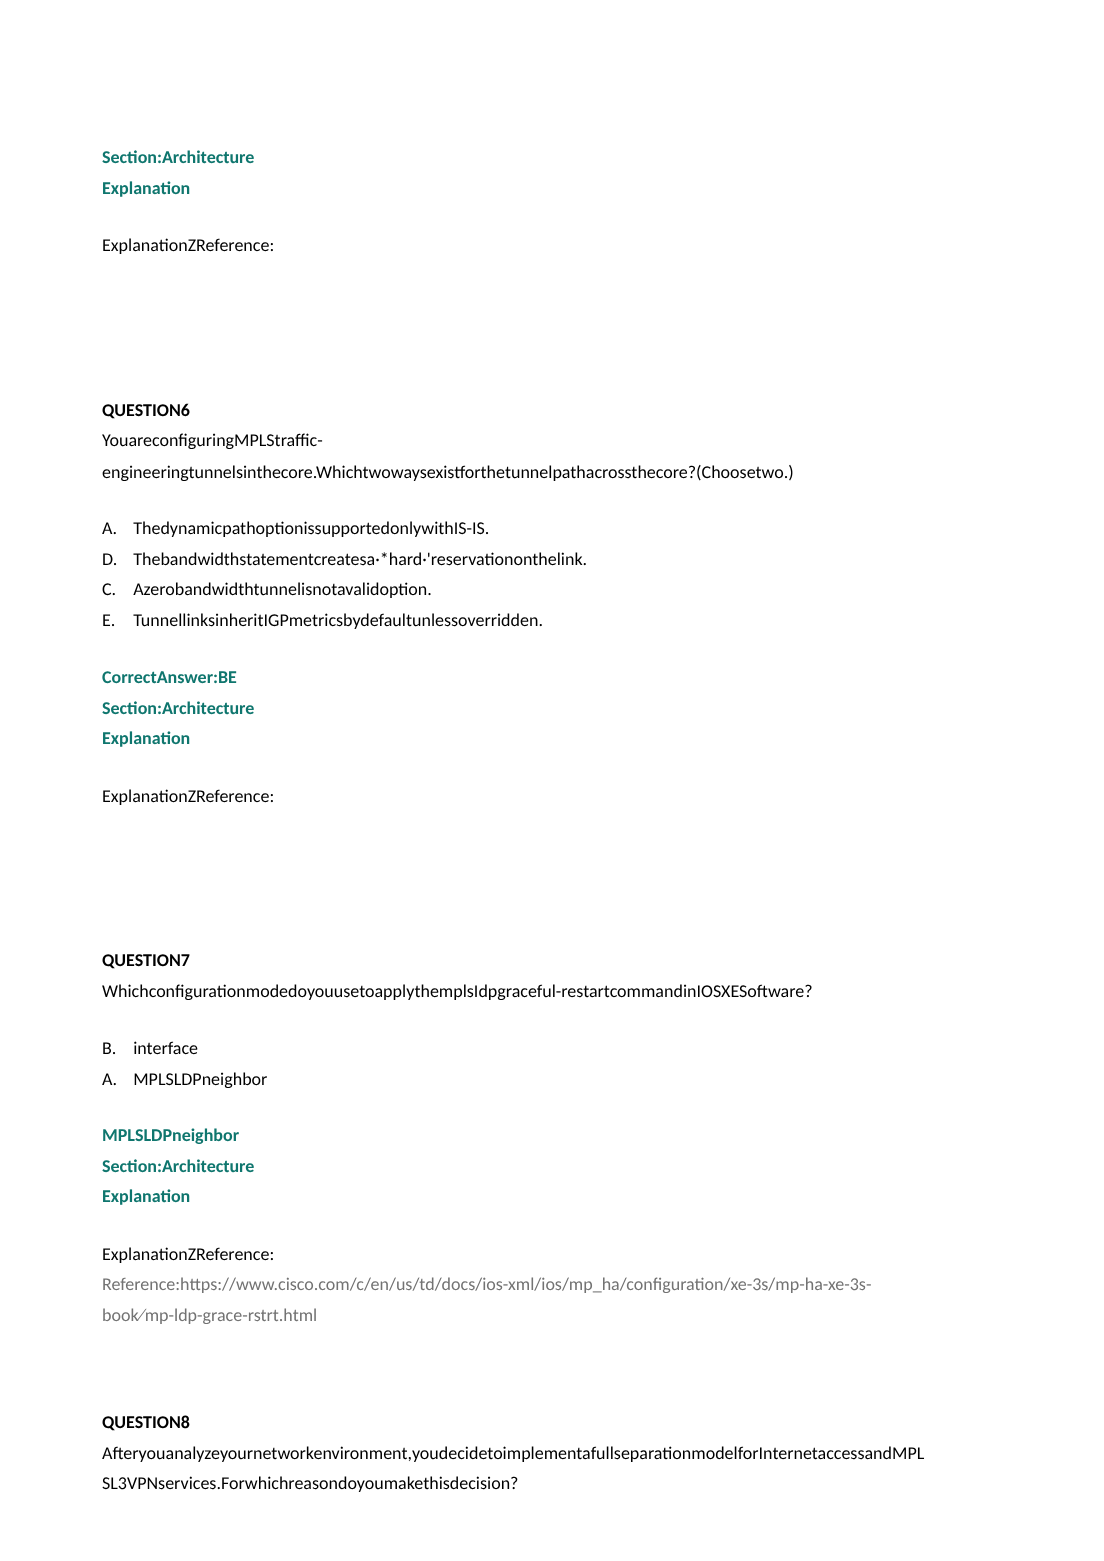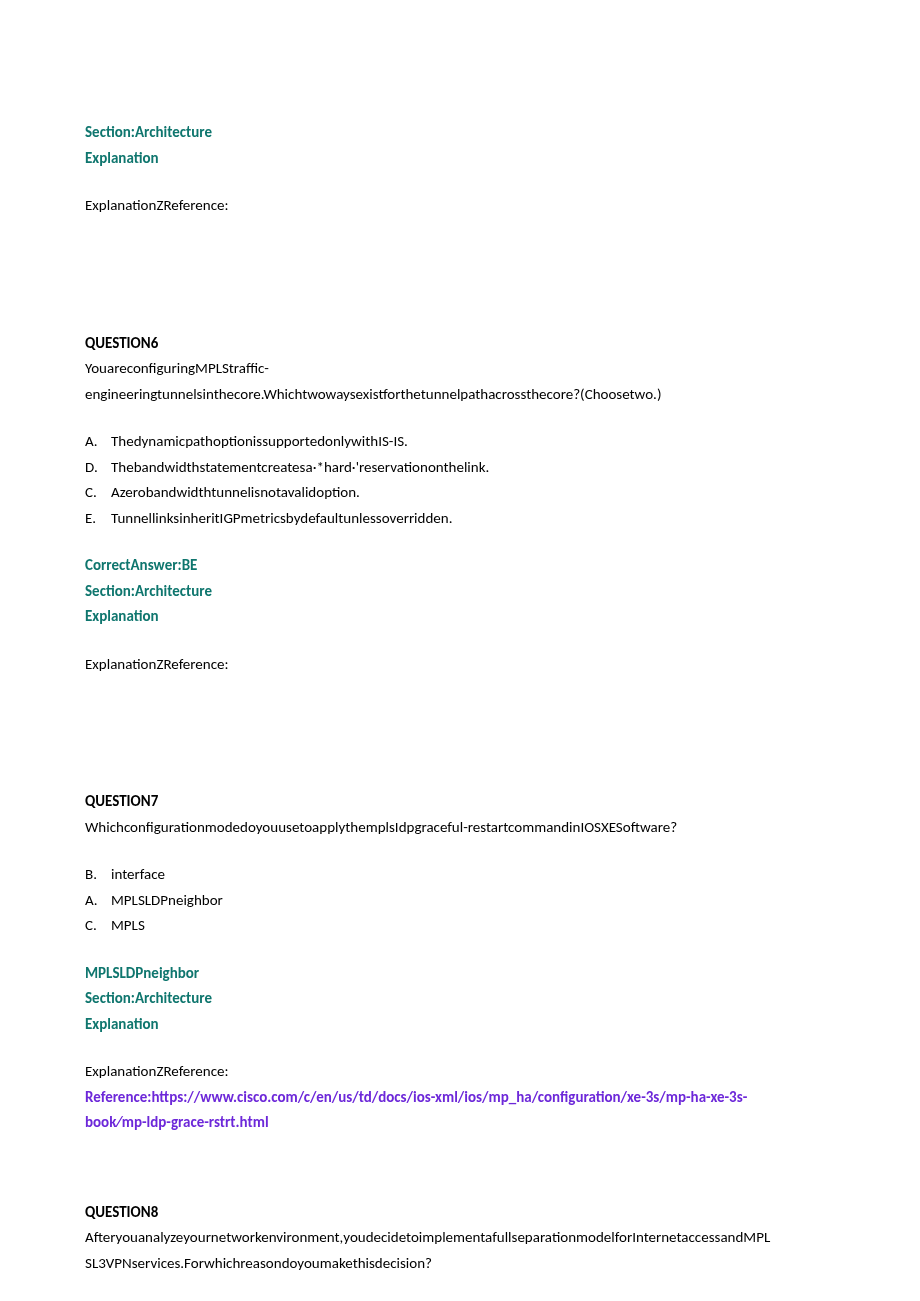--- a/index.html
+++ b/index.html
@@ -6,21 +6,21 @@
   body {
     font-family: Calibri, "Segoe UI", Arial, sans-serif;
     font-size: 15px;
     color: #000;
     background: #fff;
     width: 920px;
     padding: 120px 85px 60px 85px;
     line-height: 1.7;
   }
   .red-bold { color: #0f766e; font-weight: bold; white-space: nowrap; }
-  .blue-bold { color: #6d28d9; font-weight: bold; }
+  .blue-bold { color: #737373; font-weight: normal; }
   .bold { font-weight: bold; margin-top: 42px; }
   .spacer-sm { height: 22px; }
   .spacer-lg { height: 70px; }
   ol.options { list-style: none; padding-left: 0; }
   ol.options li { padding-left: 0; margin-bottom: 0; }
   ol.options .letter { display: inline-block; width: 26px; }
   .question-text { word-break: break-all; }
 </style>
 </head>
 <body>
@@ -50,21 +50,20 @@
 <div>ExplanationZReference:</div>
 
 <div class="spacer-lg"></div>
 
 <div class="bold">QUESTION7</div>
 <div class="question-text">WhichconfigurationmodedoyouusetoapplythemplsIdpgraceful-restartcommandinIOSXESoftware?</div>
 <div class="spacer-sm"></div>
 <ol class="options">
   <li><span class="letter">B.</span><span>interface</span></li>
   <li><span class="letter">A.</span><span>MPLSLDPneighbor</span></li>
-  <li><span class="letter">C.</span><span>MPLS</span></li>
 </ol>
 <div class="spacer-sm"></div>
 <div class="red-bold">MPLSLDPneighbor</div>
 <div class="red-bold">Section:Architecture</div>
 <div class="red-bold">Explanation</div>
 <div class="spacer-sm"></div>
 <div>ExplanationZReference:</div>
 <div>
   <span class="blue-bold">Reference:</span><span class="blue-bold">https://www.cisco.com/c/en/us/td/docs/ios-xml/ios/mp_ha/configuration/xe-3s/mp-ha-xe-3s-</span>
 </div>

